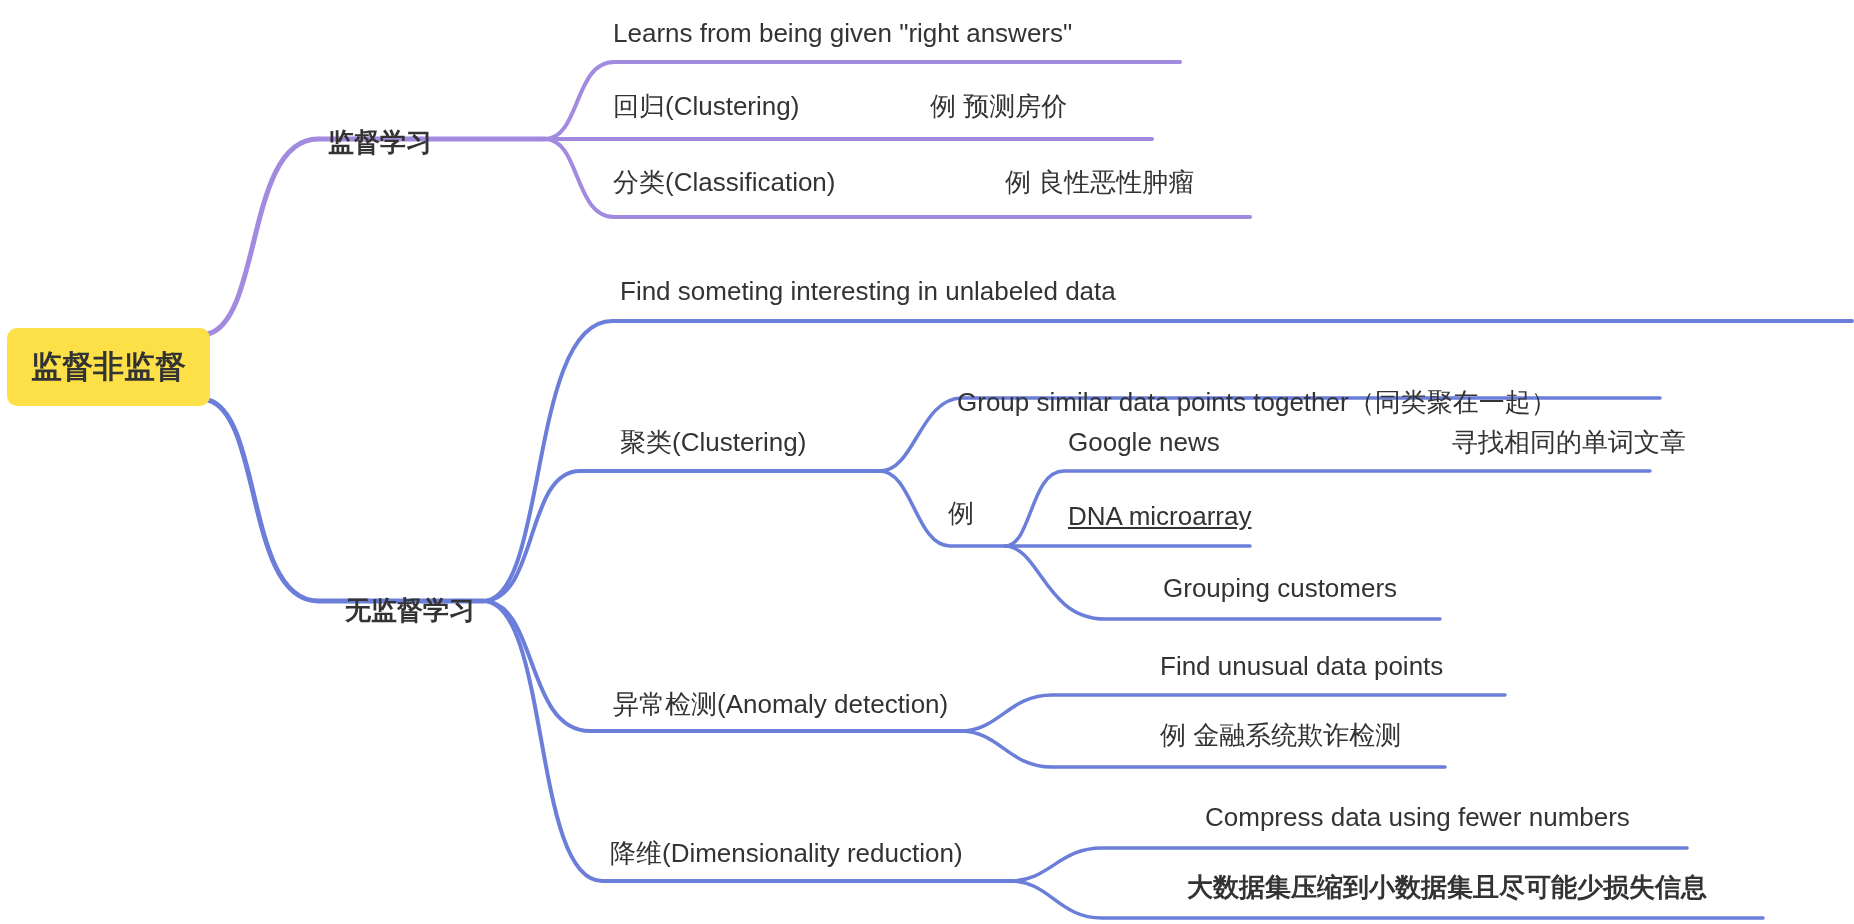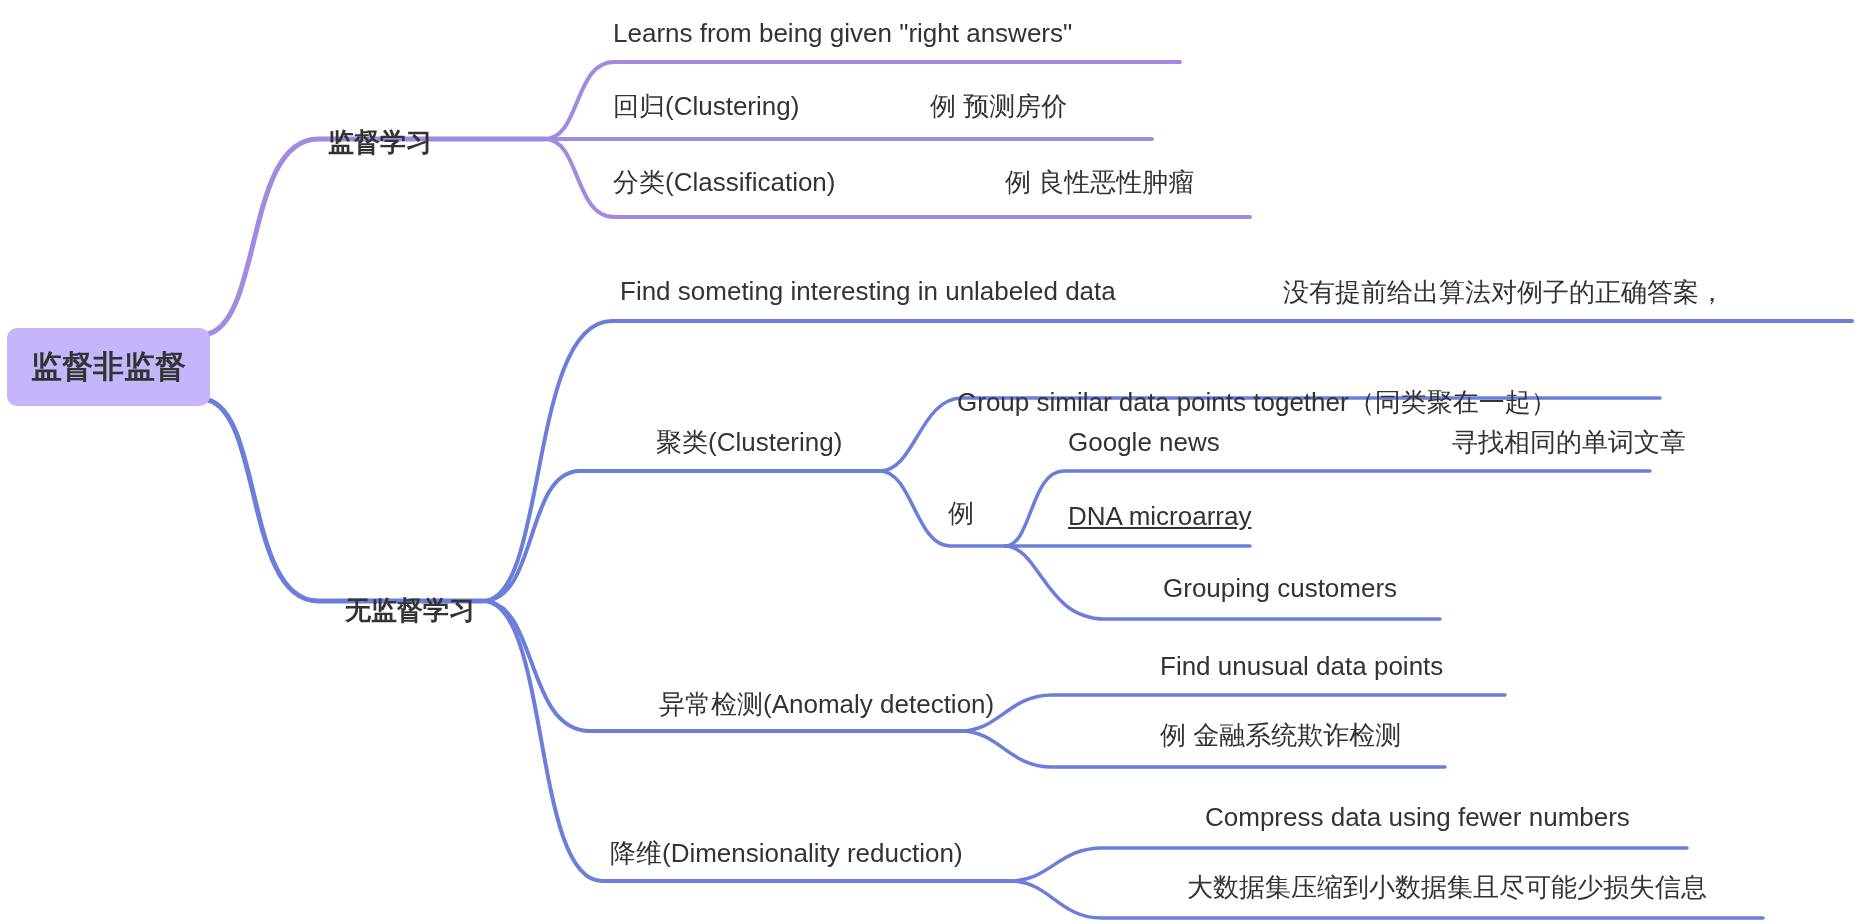--- a/index.html
+++ b/index.html
@@ -18,21 +18,21 @@
     font-size:26px;
     line-height:30px;
     color:#333333;
     cursor:default;
   }
   .bold{font-weight:700;margin-top:37px;}
   .root-box{
     position:absolute;
     left:7px;top:328px;
     width:203px;height:78px;
-    background:#c4b5fd;
+    background:#fde047;
     border-radius:10px;
     display:flex;align-items:center;justify-content:center;
   }
   .root-box .root-label{
     font-size:31px;
     font-weight:700;
     color:#333333;
     white-space:nowrap;
   }
 </style>
@@ -73,31 +73,30 @@
 
   <div class="node-label bold" style="left:328px;top:90px;">监督学习</div>
   <div class="node-label" style="left:613px;top:18px;">Learns from being given "right answers"</div>
   <div class="node-label" style="left:613px;top:91px;">回归(Clustering)</div>
   <div class="node-label" style="left:930px;top:91px;">例 预测房价</div>
   <div class="node-label" style="left:613px;top:167px;">分类(Classification)</div>
   <div class="node-label" style="left:1005px;top:167px;">例 良性恶性肿瘤</div>
 
   <div class="node-label bold" style="left:345px;top:558px;">无监督学习</div>
   <div class="node-label" style="left:620px;top:276px;">Find someting interesting in unlabeled data</div>
-  <div class="node-label" style="left:1283px;top:277px;">没有提前给出算法对例子的正确答案，</div>
 
-  <div class="node-label" style="left:620px;top:427px;margin-left:36px;">聚类(Clustering)</div>
+  <div class="node-label" style="left:620px;top:427px;">聚类(Clustering)</div>
   <div class="node-label" style="left:957px;top:351px;margin-top:36px;">Group similar data points together（同类聚在一起）</div>
   <div class="node-label" style="left:948px;top:498px;">例</div>
   <div class="node-label" style="left:1068px;top:427px;text-align:right;">Google news</div>
   <div class="node-label" style="left:1405px;top:427px;margin-left:47px;">寻找相同的单词文章</div>
   <div class="node-label" style="left:1068px;top:501px;text-decoration:underline;">DNA microarray</div>
   <div class="node-label" style="left:1163px;top:573px;">Grouping customers</div>
 
-  <div class="node-label" style="left:613px;top:689px;margin-left:46px;">异常检测(Anomaly detection)</div>
+  <div class="node-label" style="left:613px;top:689px;">异常检测(Anomaly detection)</div>
   <div class="node-label" style="left:1160px;top:651px;">Find unusual data points</div>
   <div class="node-label" style="left:1160px;top:720px;">例 金融系统欺诈检测</div>
 
   <div class="node-label" style="left:610px;top:838px;">降维(Dimensionality reduction)</div>
   <div class="node-label" style="left:1205px;top:802px;">Compress data using fewer numbers</div>
-  <div class="node-label" style="left:1187px;top:872px;">大数据集压缩到小数据集且尽可能少损失信息</div>
+  <div class="node-label" style="left:1187px;top:872px;font-weight:bold;">大数据集压缩到小数据集且尽可能少损失信息</div>
 
 </div>
 
 </body></html>

